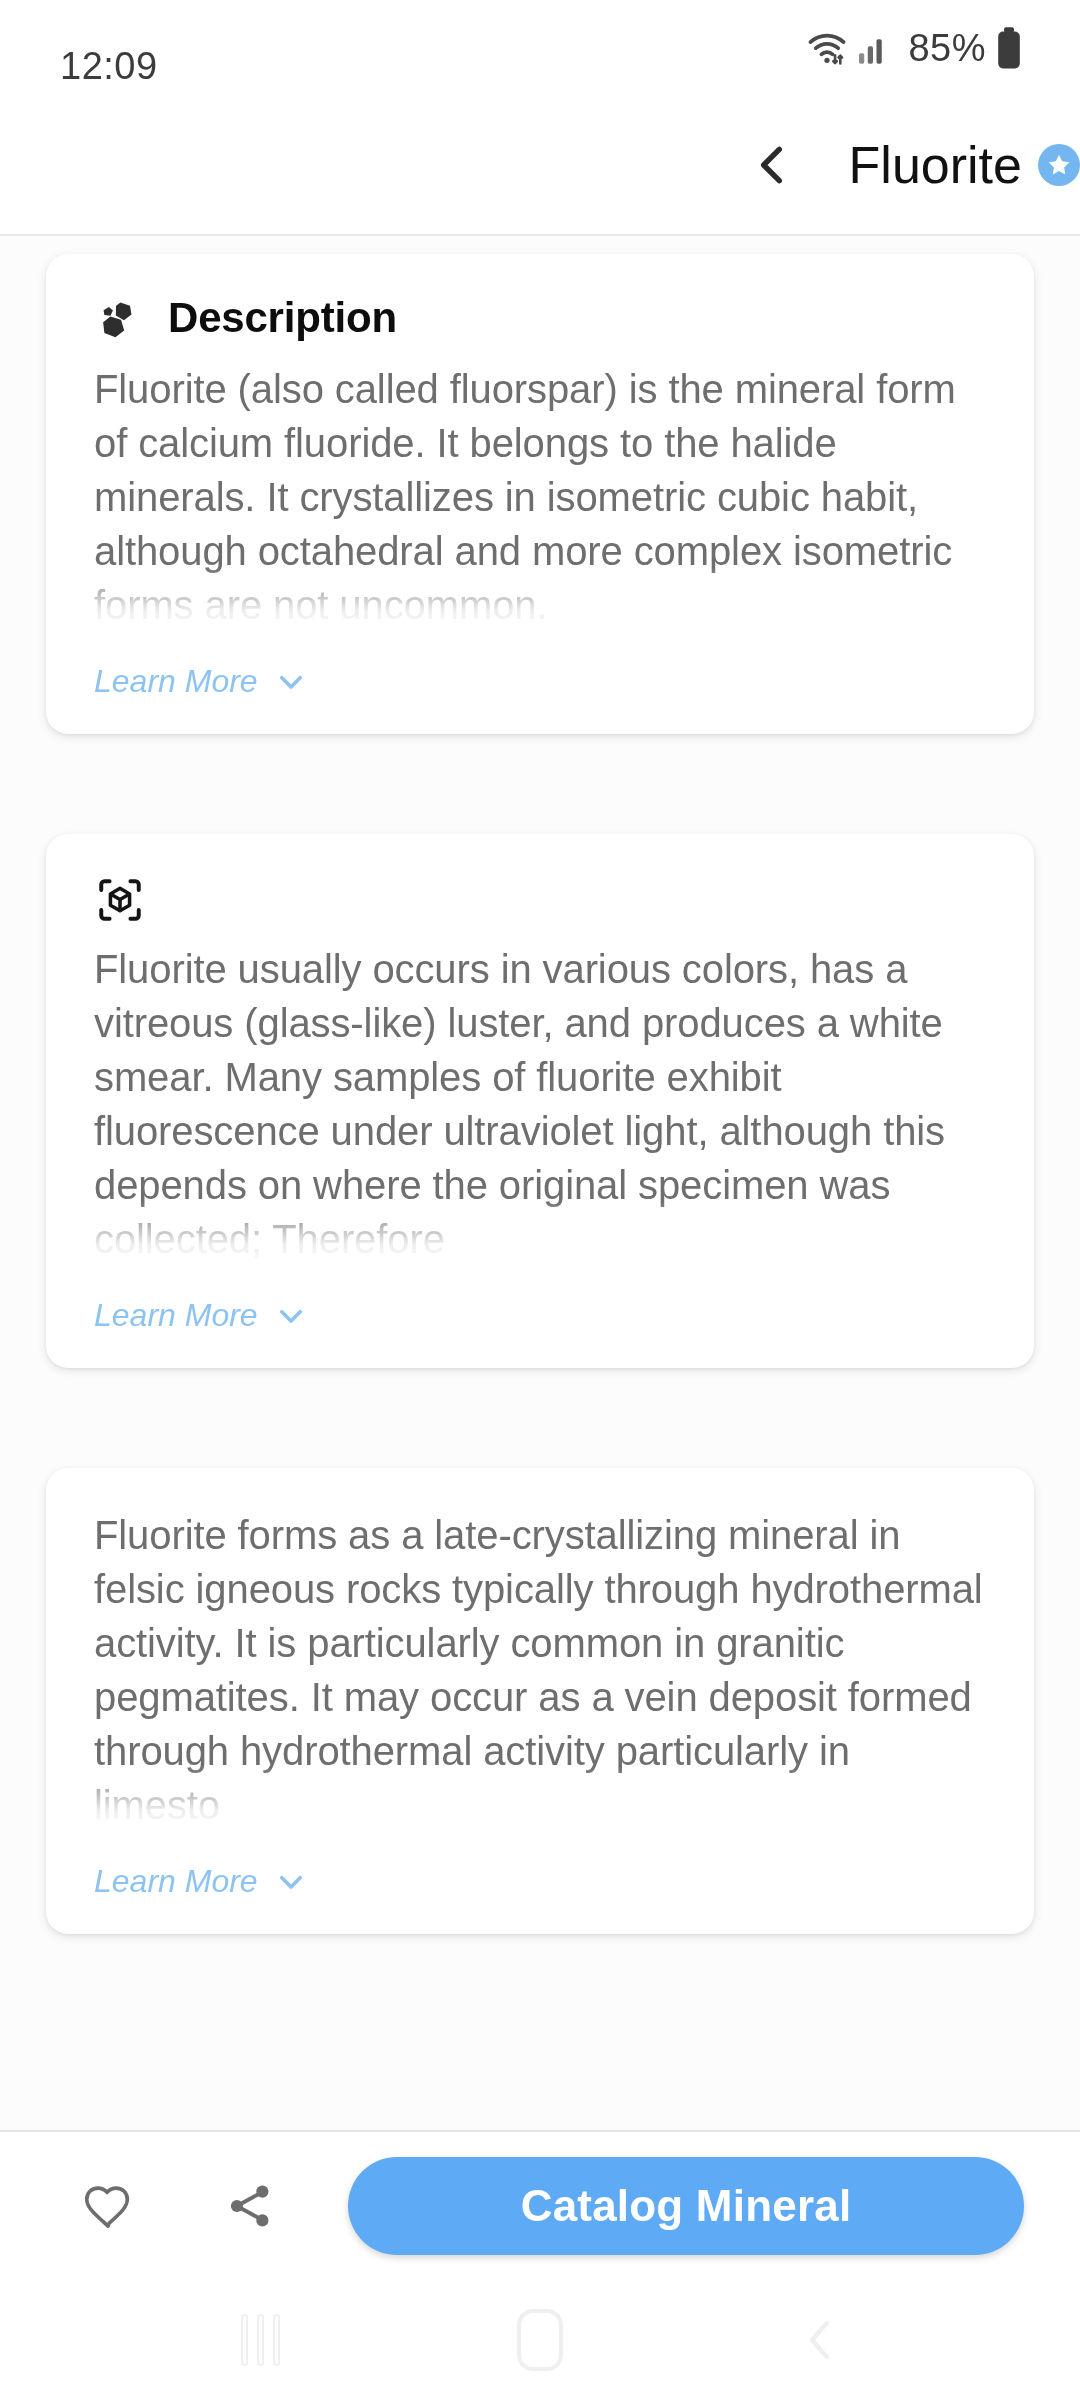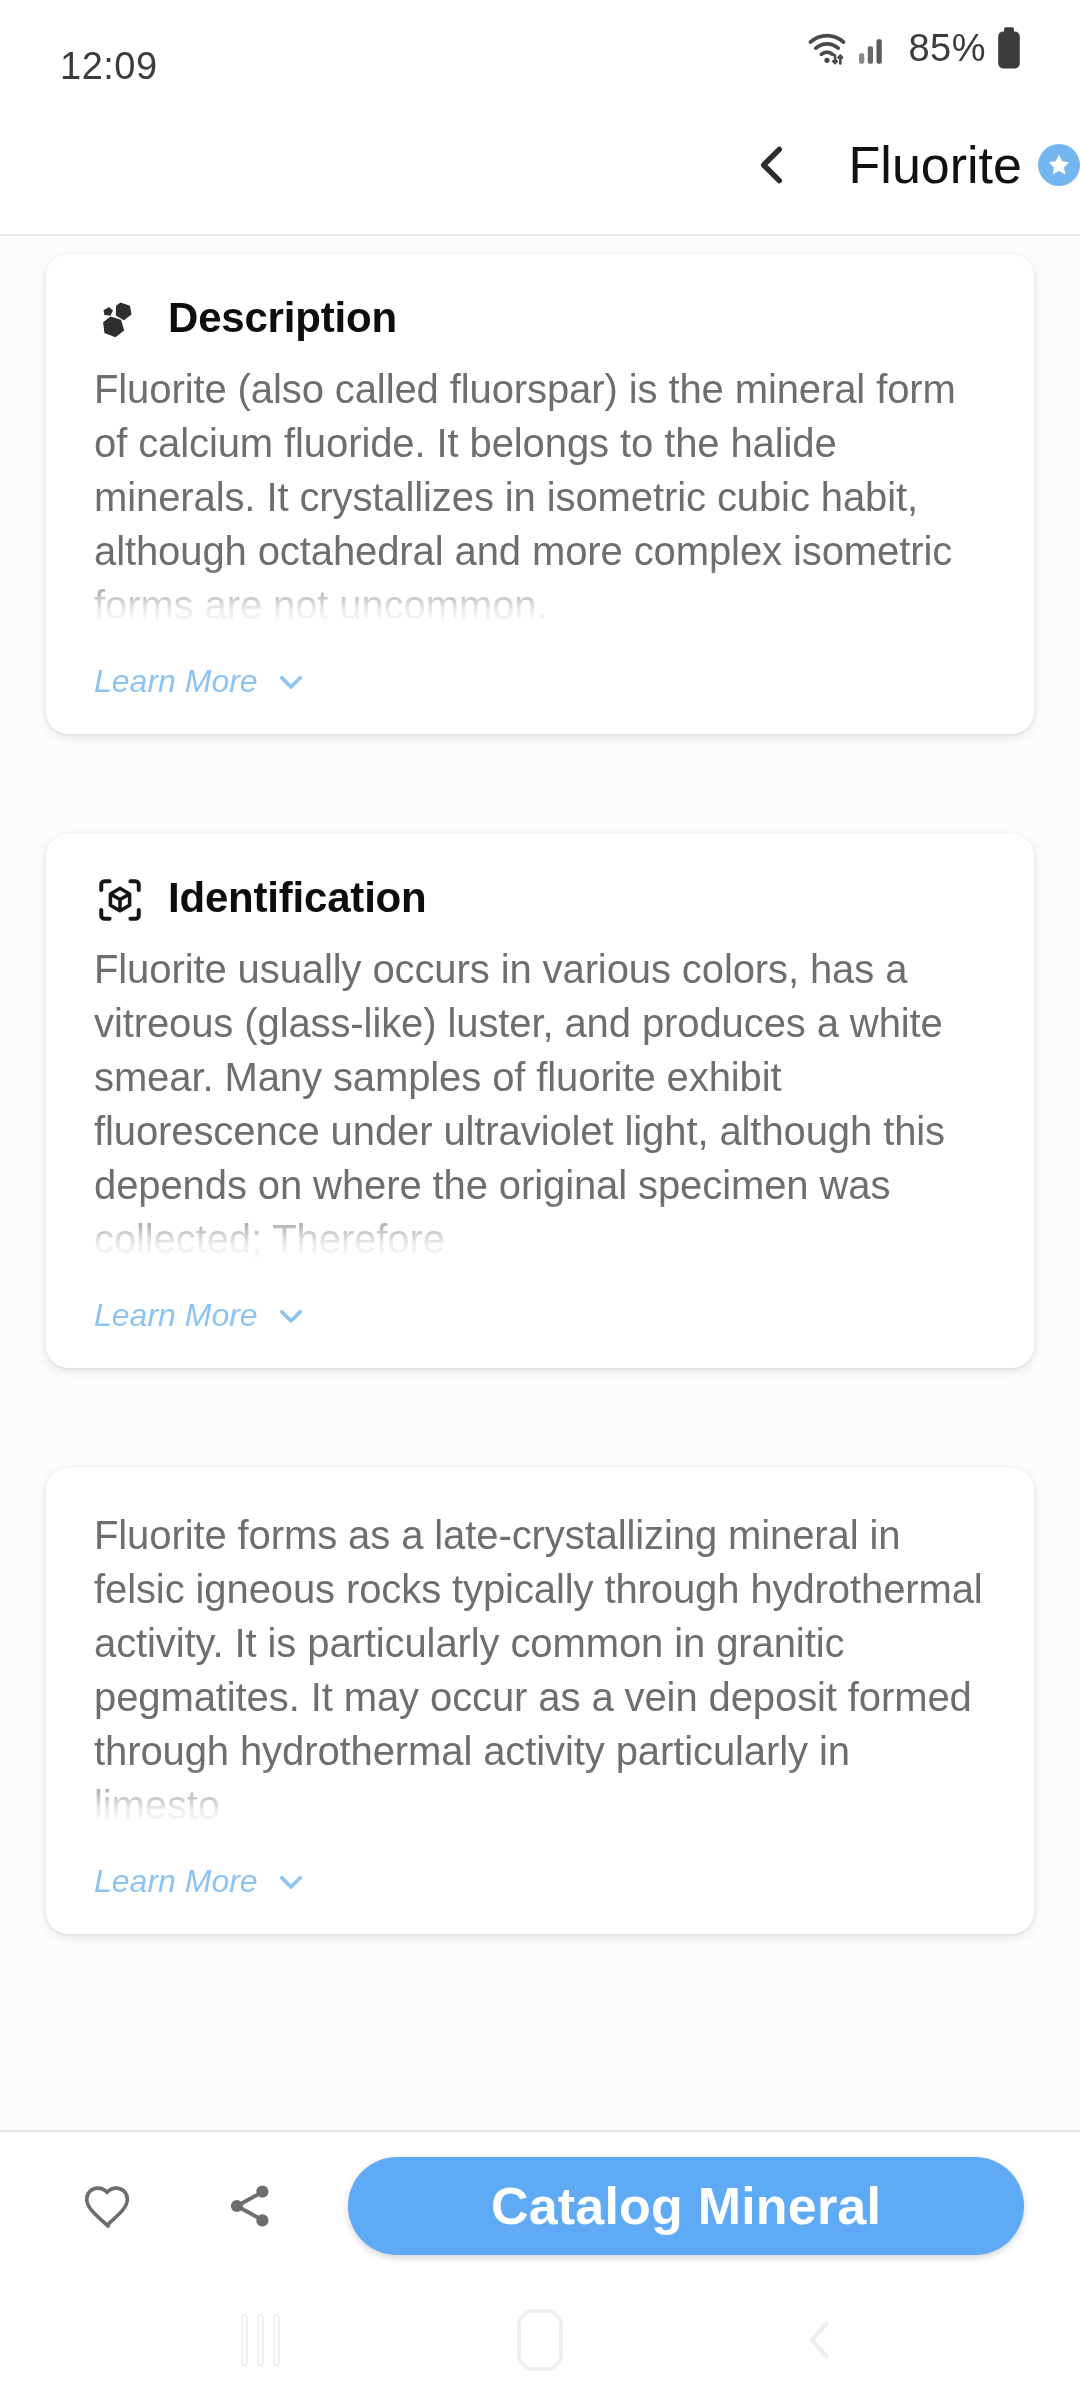--- a/index.html
+++ b/index.html
@@ -194,21 +194,21 @@
     display: flex;
     align-items: center;
     justify-content: center;
     margin-left: 50px;
     box-shadow: 0 3px 7px rgba(0,0,0,0.16);
     cursor: pointer;
     border: none;
   }
   .catalog-btn-label {
     color: #ffffff;
-    font-size: 52px;
+    font-size: 44px;
     font-weight: 700;
     letter-spacing: 0.2px;
   }
 
   
   .nav-bar {
     flex: 0 0 120px;
     height: 120px;
     background: #ffffff;
     display: flex;
@@ -325,21 +325,20 @@
         <div class="card-head-icon">
           <svg class="icon-svg" width="50" height="50" viewBox="0 0 24 24" fill="none">
             <path d="M3 7.2V4.6a1.6 1.6 0 011.6-1.6H7" stroke="#141414" stroke-width="1.9" stroke-linecap="round"></path>
             <path d="M17 3h2.4A1.6 1.6 0 0121 4.6v2.6" stroke="#141414" stroke-width="1.9" stroke-linecap="round"></path>
             <path d="M21 16.8v2.6a1.6 1.6 0 01-1.6 1.6H17" stroke="#141414" stroke-width="1.9" stroke-linecap="round"></path>
             <path d="M7 21H4.6A1.6 1.6 0 013 19.4v-2.6" stroke="#141414" stroke-width="1.9" stroke-linecap="round"></path>
             <path d="M12 6.4l4.6 2.7v5.4L12 17.2l-4.6-2.7V9.1z" stroke="#141414" stroke-width="1.7" stroke-linejoin="round"></path>
             <path d="M7.4 9.1L12 11.8l4.6-2.7M12 11.8v5.4" stroke="#141414" stroke-width="1.7" stroke-linejoin="round"></path>
           </svg>
         </div>
-        <div class="card-title">Identification</div>
       </div>
       <div class="card-body-wrap clamp-6">
         <div class="card-body">Fluorite usually occurs in various colors, has a vitreous (glass-like) luster, and produces a white smear. Many samples of fluorite exhibit fluorescence under ultraviolet light, although this depends on where the original specimen was collected; Therefore</div>
         <div class="fade-mask"></div>
       </div>
       <div class="learn-more">
         <span class="learn-more-label">Learn More</span>
         <span>
           <svg class="icon-svg" width="34" height="34" viewBox="0 0 24 24" fill="none">
             <path d="M5.5 9l6.5 6.5L18.5 9" stroke="#8cc3f2" stroke-width="2.6" stroke-linecap="round" stroke-linejoin="round"></path>

